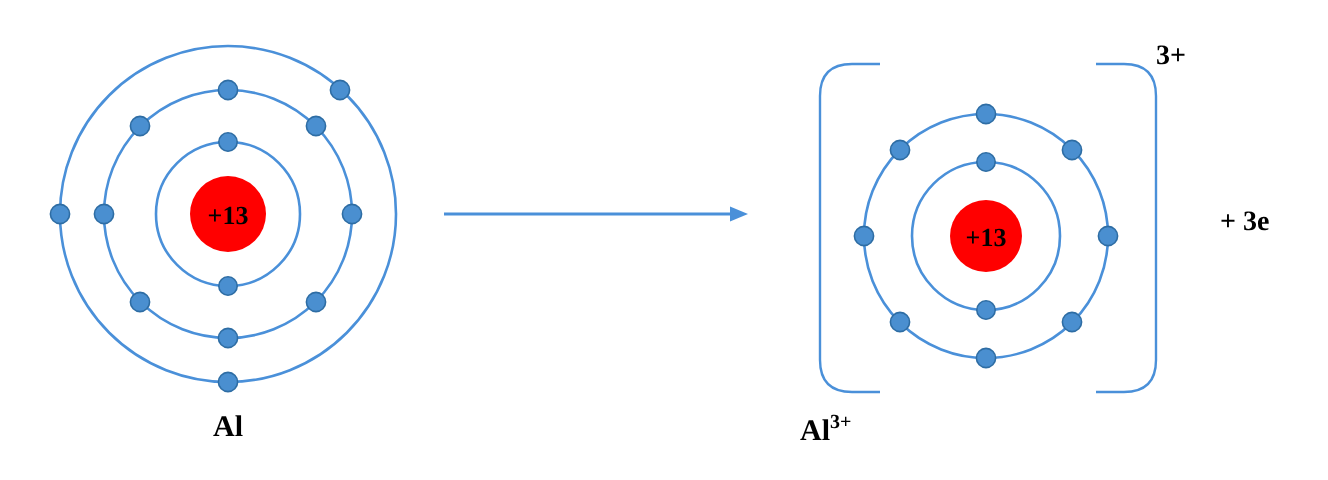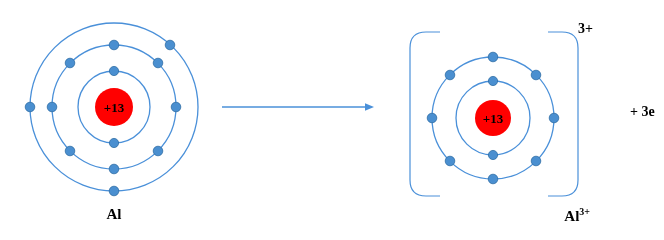--- a/index.html
+++ b/index.html
@@ -33,37 +33,36 @@
     left: 0;
     top: 207px;
     width: 228px;
     text-align: center;
     font-size: 15px;
   }
   #label-al-ion {
     left: 400px;
     top: 207px;
     width: 190px;
-    text-align: right;
+    text-align: left;
     font-size: 15px;
   }
   #label-al-ion sup {
     font-size: 10px;
     vertical-align: super;
   }
   #label-charge {
     left: 578px;
     top: 22px;
     font-size: 14px;
   }
   #label-electrons {
     left: 610px;
     top: 105px;
     font-size: 14px;
-    margin-left: 20px;
   }
   .nucleus-text {
     font-family: "Liberation Serif", serif;
     font-weight: bold;
     font-size: 13px;
     fill: #000000;
   }
 </style>
 </head>
 <body>

